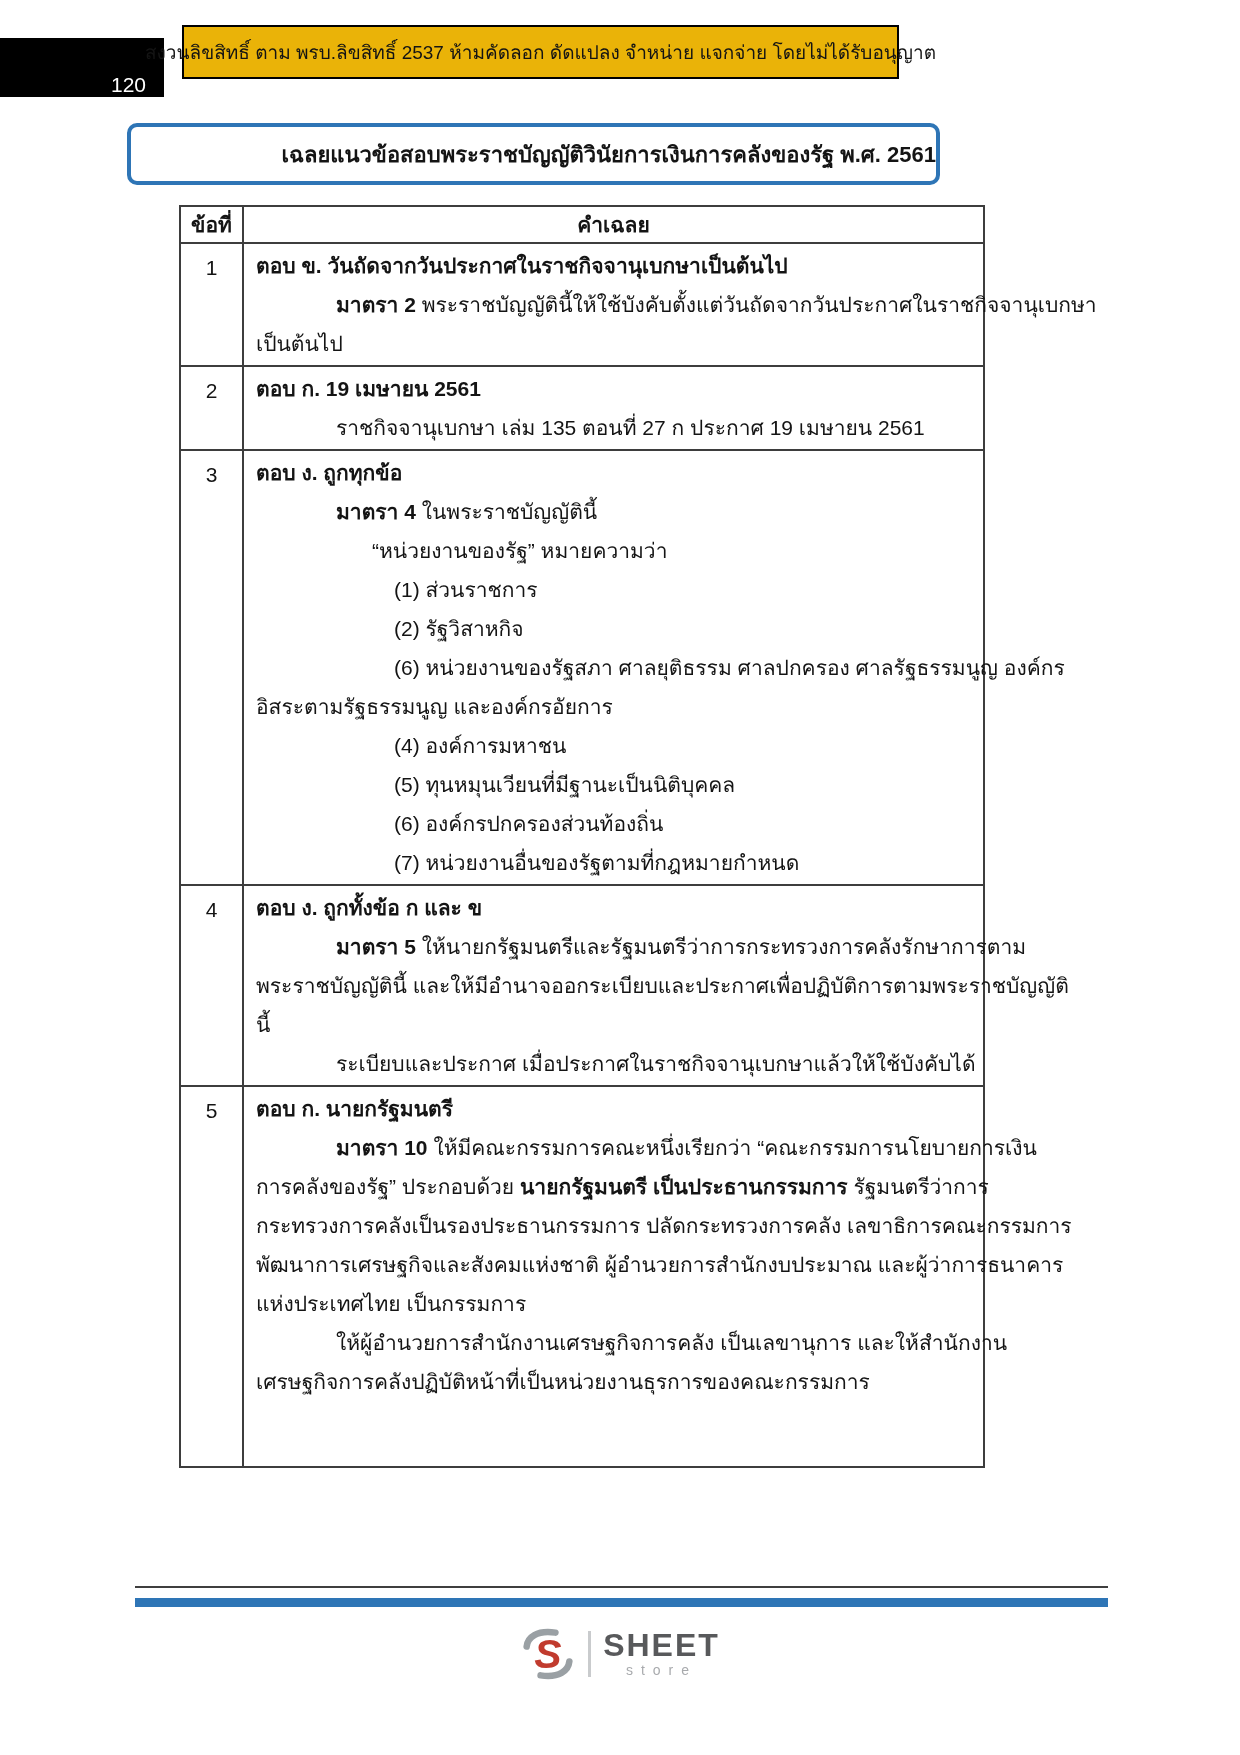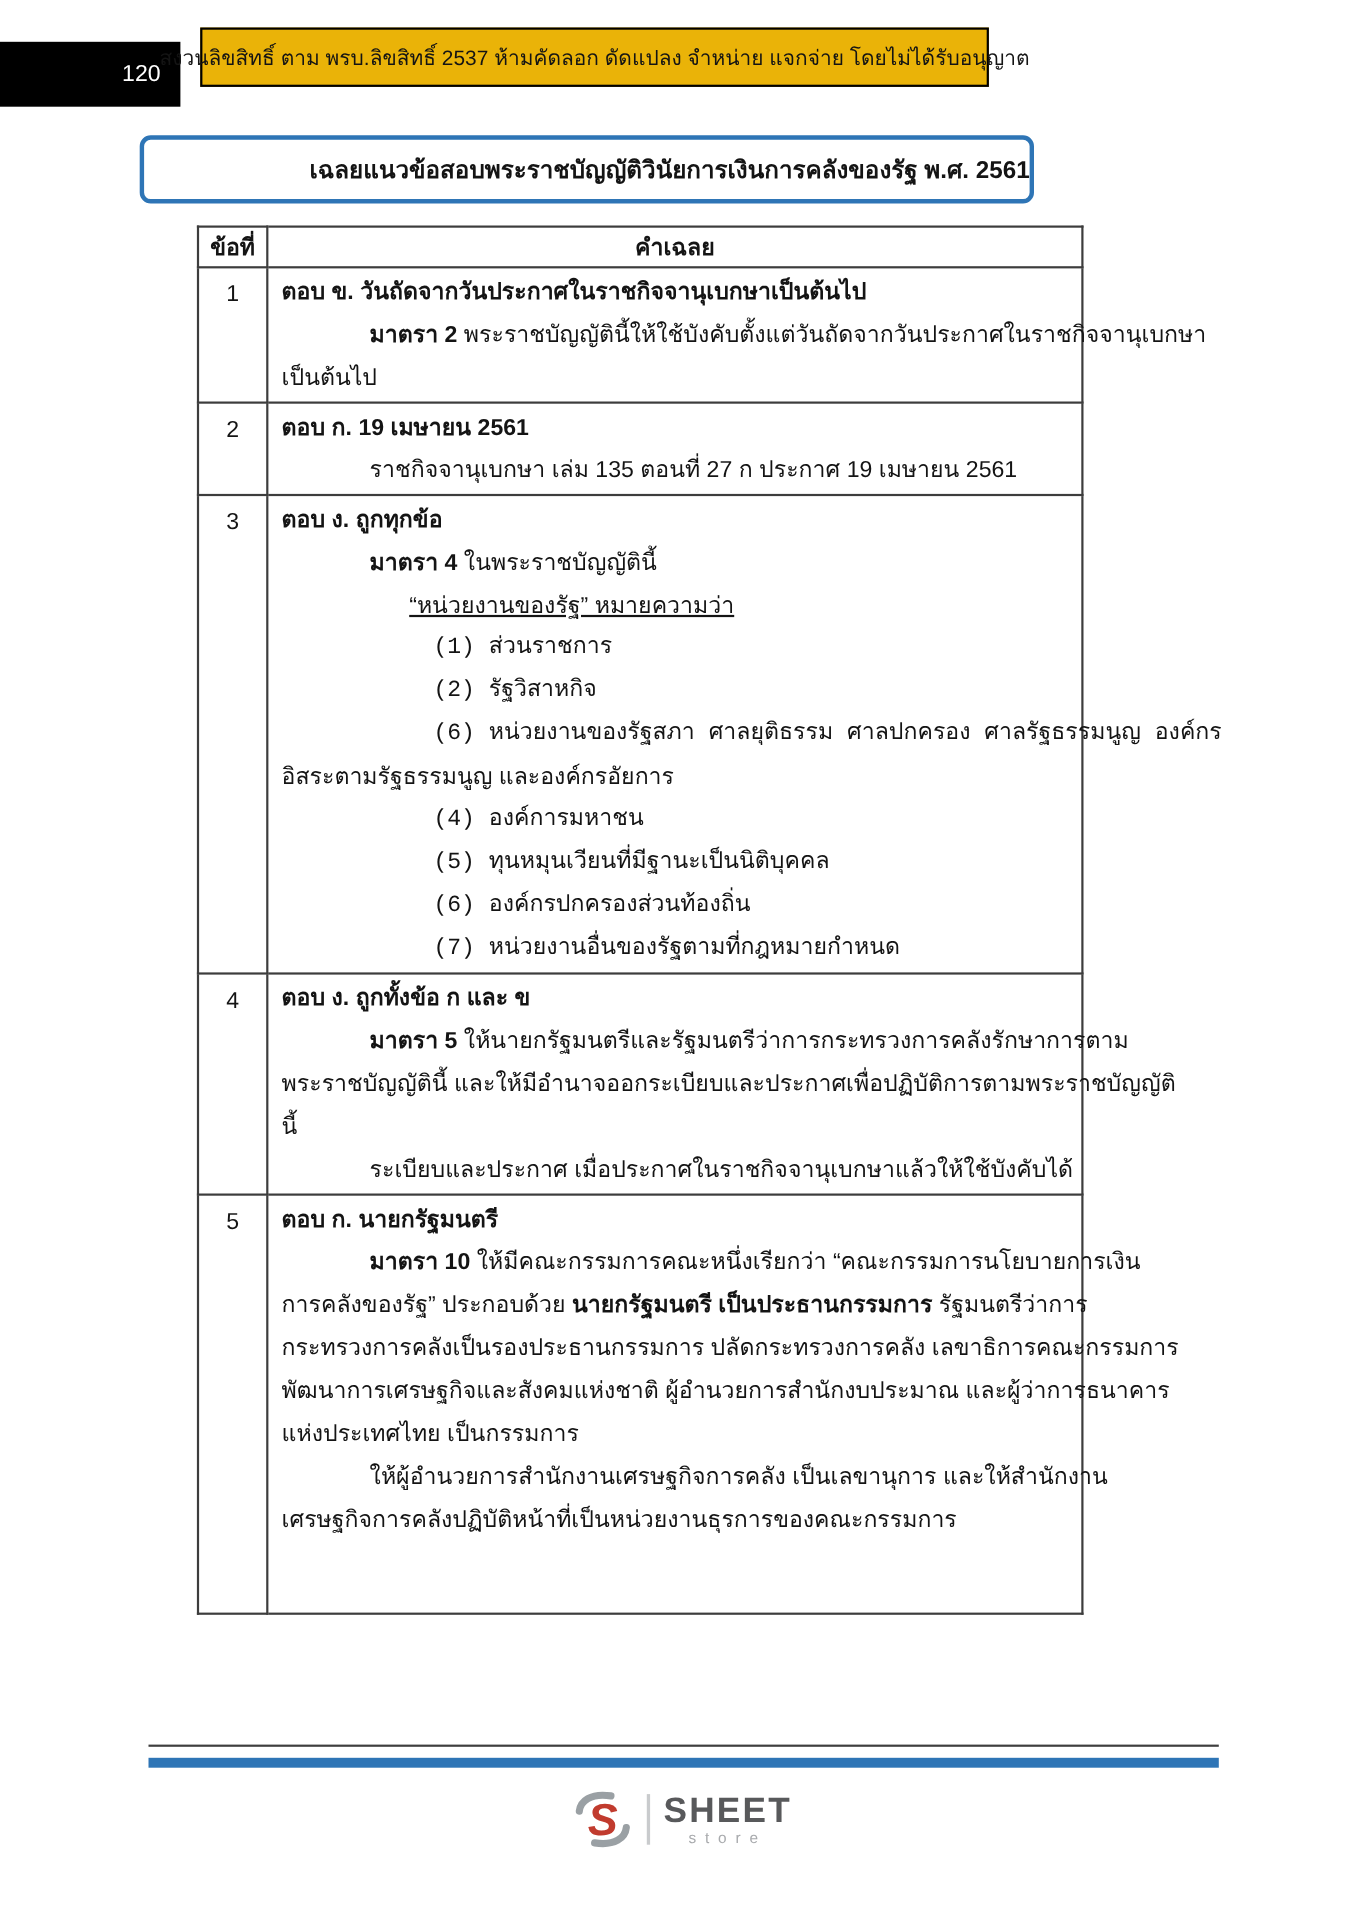--- a/index.html
+++ b/index.html
@@ -6,21 +6,21 @@
   html,body { background:#ffffff; }
   body {
     width:1240px; height:1755px; position:relative;
     font-family:"Liberation Sans","DejaVu Sans",sans-serif;
     color:#141414;
   }
   
   .page-number-box{
     position:absolute; left:0; top:38px; width:164px; height:59px;
     background:#000; color:#fff; font-size:21px;
-    display:flex; align-items:center; justify-content:flex-end;
+    display:flex; align-items:flex-end; justify-content:flex-end;
     padding-right:18px;
   }
   .copyright-box{
     position:absolute; left:182px; top:25px; width:717px; height:54px;
     border:2px solid #000; background:#eab308;
     display:flex; align-items:center; justify-content:center;
     font-size:19px; white-space:nowrap;
   }
   .title-box{
     position:absolute; left:127px; top:123px; width:813px; height:62px;
@@ -34,22 +34,22 @@
     border-collapse:collapse; font-size:21px; table-layout:fixed;margin-left:44px;
   }
   .answer-table th, .answer-table td{ border:2px solid #3d3d3d; }
   .answer-table th{ font-weight:bold; text-align:center; height:37px; padding:0; font-size:21px; }
   th.col-no{ width:63px; }
   td.cell-no{ text-align:center; vertical-align:top; padding-top:4px; line-height:39px; }
   td.cell-answer{ padding:2px 12px 2px 12px; vertical-align:top; }
   .line{ line-height:39px; min-height:39px; white-space:nowrap; }
   .ind0{ padding-left:0; }
   .ind1{ padding-left:80px; }
-  .ind2{ padding-left:116px;text-decoration:underline; }
-  .ind3{ padding-left:138px;font-family:Liberation Mono, monospace; }
+  .ind2{ padding-left:116px; }
+  .ind3{ padding-left:138px; }
   .b{ font-weight:bold; }
   td.extra-space{ padding-bottom:65px; }
   
   .footer-rules{ position:absolute; left:135px; top:1586px; width:973px; }
   .rule-thin{ height:2px; background:#3f3f3f; }
   .rule-blue{ margin-top:10px; height:9px; background:var(--accent,#2E75B6); }
   .logo-row{
     position:absolute; left:0; top:1628px; width:1240px;
     display:flex; align-items:center; justify-content:center; gap:12px;
   }

